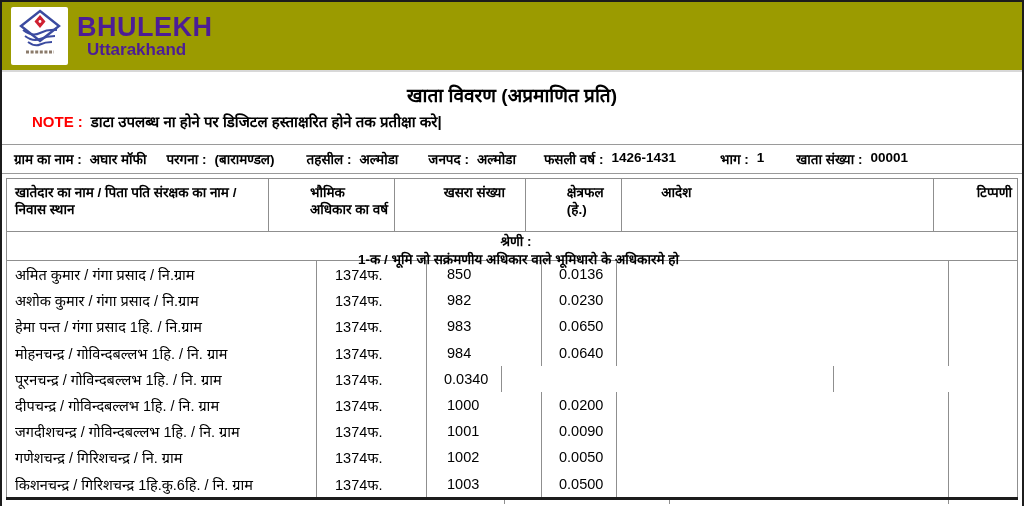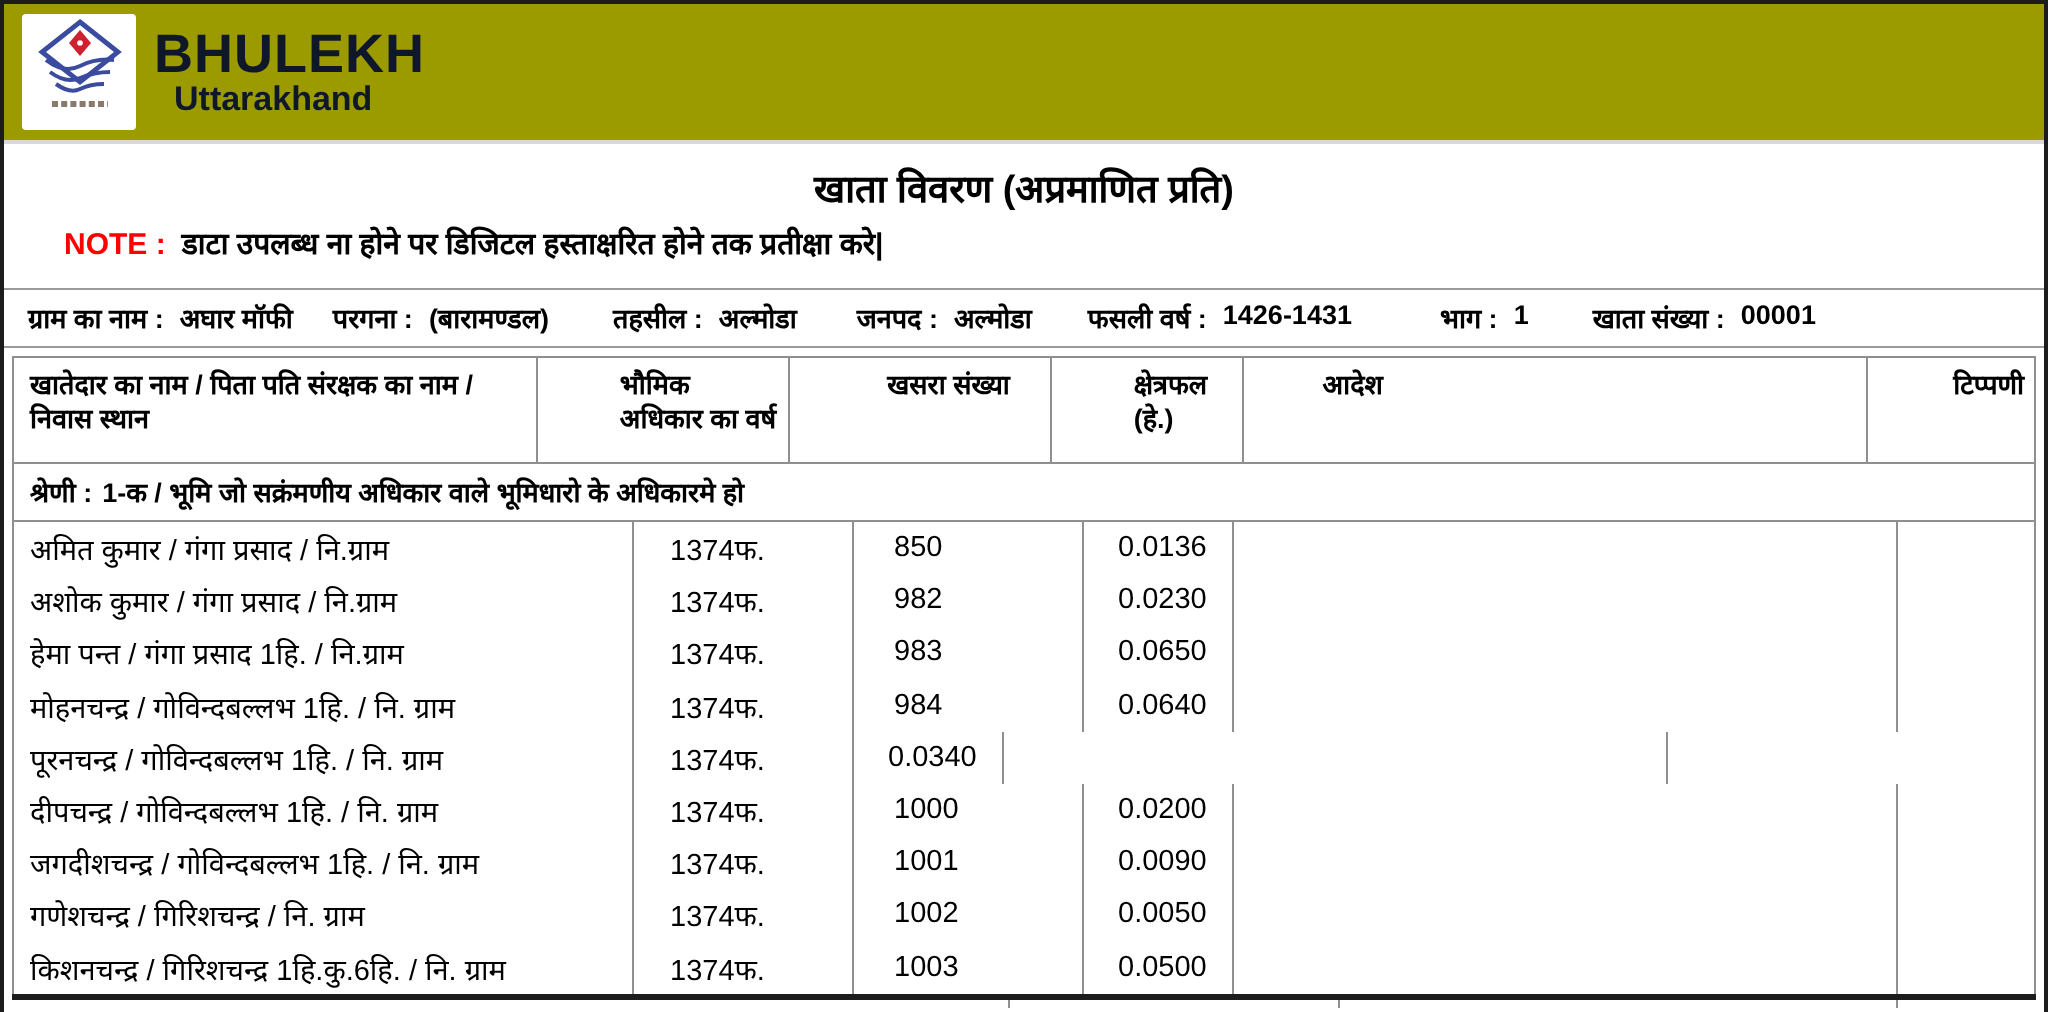--- a/index.html
+++ b/index.html
@@ -15,21 +15,21 @@
   }
   
   .topbar {
     height:70px; background:#9B9B00; border-bottom:2px solid #d8d8d8;
     display:flex; align-items:center; padding-left:9px;
   }
   .logo-box {
     width:57px; height:58px; background:#fff; border-radius:2px;
     display:flex; align-items:center; justify-content:center; flex:0 0 auto;
   }
-  .brand { color:#0f172a; margin-left:9px; line-height:1.05; }
+  .brand { color:#4c1d95; margin-left:9px; line-height:1.05; }
   .brand-name { font-size:27px; font-weight:bold; letter-spacing:.5px; }
   .brand-sub  { font-size:17px; font-weight:bold; margin-left:10px; }
   
   .title {
     margin-top:12px; text-align:center;
     font-size:19px; font-weight:bold; line-height:23px;
   }
   .note { margin:4px 0 0 30px; font-size:15px; font-weight:bold; height:20px; }
   .note .note-label { color:#ff0000; margin-right:8px; }
   
@@ -50,21 +50,21 @@
     border:1px solid #8f8f8f;
     gap:31px;
   }
   .th { padding:5px 5px 0 8px; border-right:1px solid #8f8f8f; line-height:17px; }
   .th:last-child { border-right:none; }
   .c1{width:310px}.c2{width:110px}.c3{width:115px}.c4{width:75px}.c5{width:332px}.c6{width:68px; flex:1}
   .th.c2{padding-left:10px}.th.c3{padding-left:18px}.th.c4{padding-left:10px}.th.c6{padding-left:12px}
   .category {
     height:29px; display:flex; align-items:center; padding-left:8px;
     border-left:1px solid #8f8f8f; border-right:1px solid #8f8f8f; border-bottom:1px solid #8f8f8f;
-    font-size:13.5px; font-weight:bold;
+    font-size:13.5px; font-weight:bold;flex-direction:column;
   }
   .category .cat-text { margin-left:5px; }
   .data-section {
     border-left:1px solid #8f8f8f; border-right:1px solid #8f8f8f;
     height:236px; overflow:hidden;
   }
   .data-row { display:flex; height:26.2px; font-size:14.5px; }
   .td {
     border-right:1px solid #8f8f8f; height:100%;
     display:flex; align-items:center; padding-left:8px;

